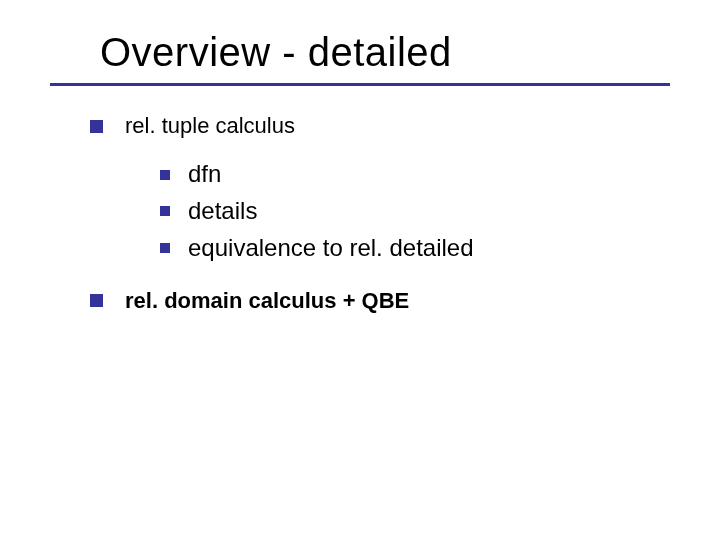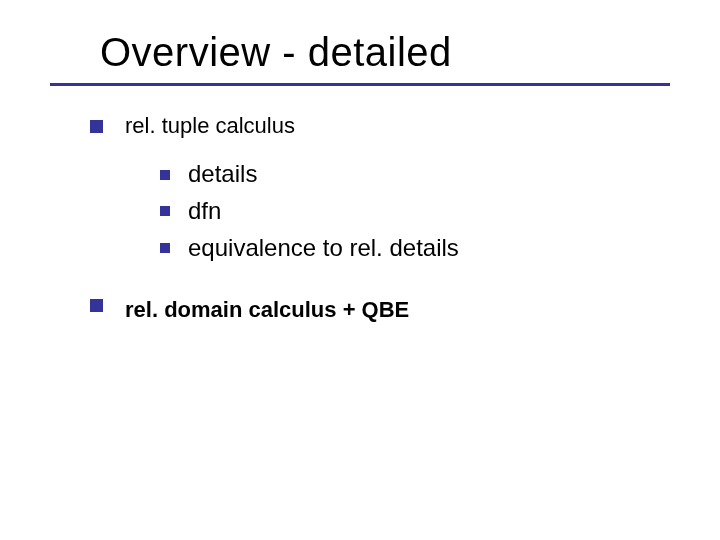--- a/index.html
+++ b/index.html
@@ -64,49 +64,48 @@
     background: #333399;
     flex: 0 0 auto;
     margin-right: 18px;
   }
   .sub-item .text {
     font-size: 24px;
     line-height: 1.2;
   }
   .bold .text {
     font-weight: 700;
-    margin-top: 9px;
   }
 </style>
 </head>
 <body>
 
 <div class="slide">
   <h1 class="title">Overview - detailed</h1>
   <div class="underline"></div>
 
   <div class="body">
 
     <div class="top-item">
       <div class="bullet"></div>
       <div class="text">rel. tuple calculus</div>
     </div>
 
     <div class="sub-list">
       <div class="sub-item">
         <div class="bullet"></div>
+        <div class="text">dfn</div>
+      </div>
+      <div class="sub-item">
+        <div class="bullet"></div>
         <div class="text">details</div>
       </div>
       <div class="sub-item">
         <div class="bullet"></div>
-        <div class="text">dfn</div>
-      </div>
-      <div class="sub-item">
-        <div class="bullet"></div>
-        <div class="text">equivalence to rel. details</div>
+        <div class="text">equivalence to rel. detailed</div>
       </div>
     </div>
 
     <div class="top-item bold">
       <div class="bullet"></div>
       <div class="text">rel. domain calculus + QBE</div>
     </div>
 
   </div>
 </div>

